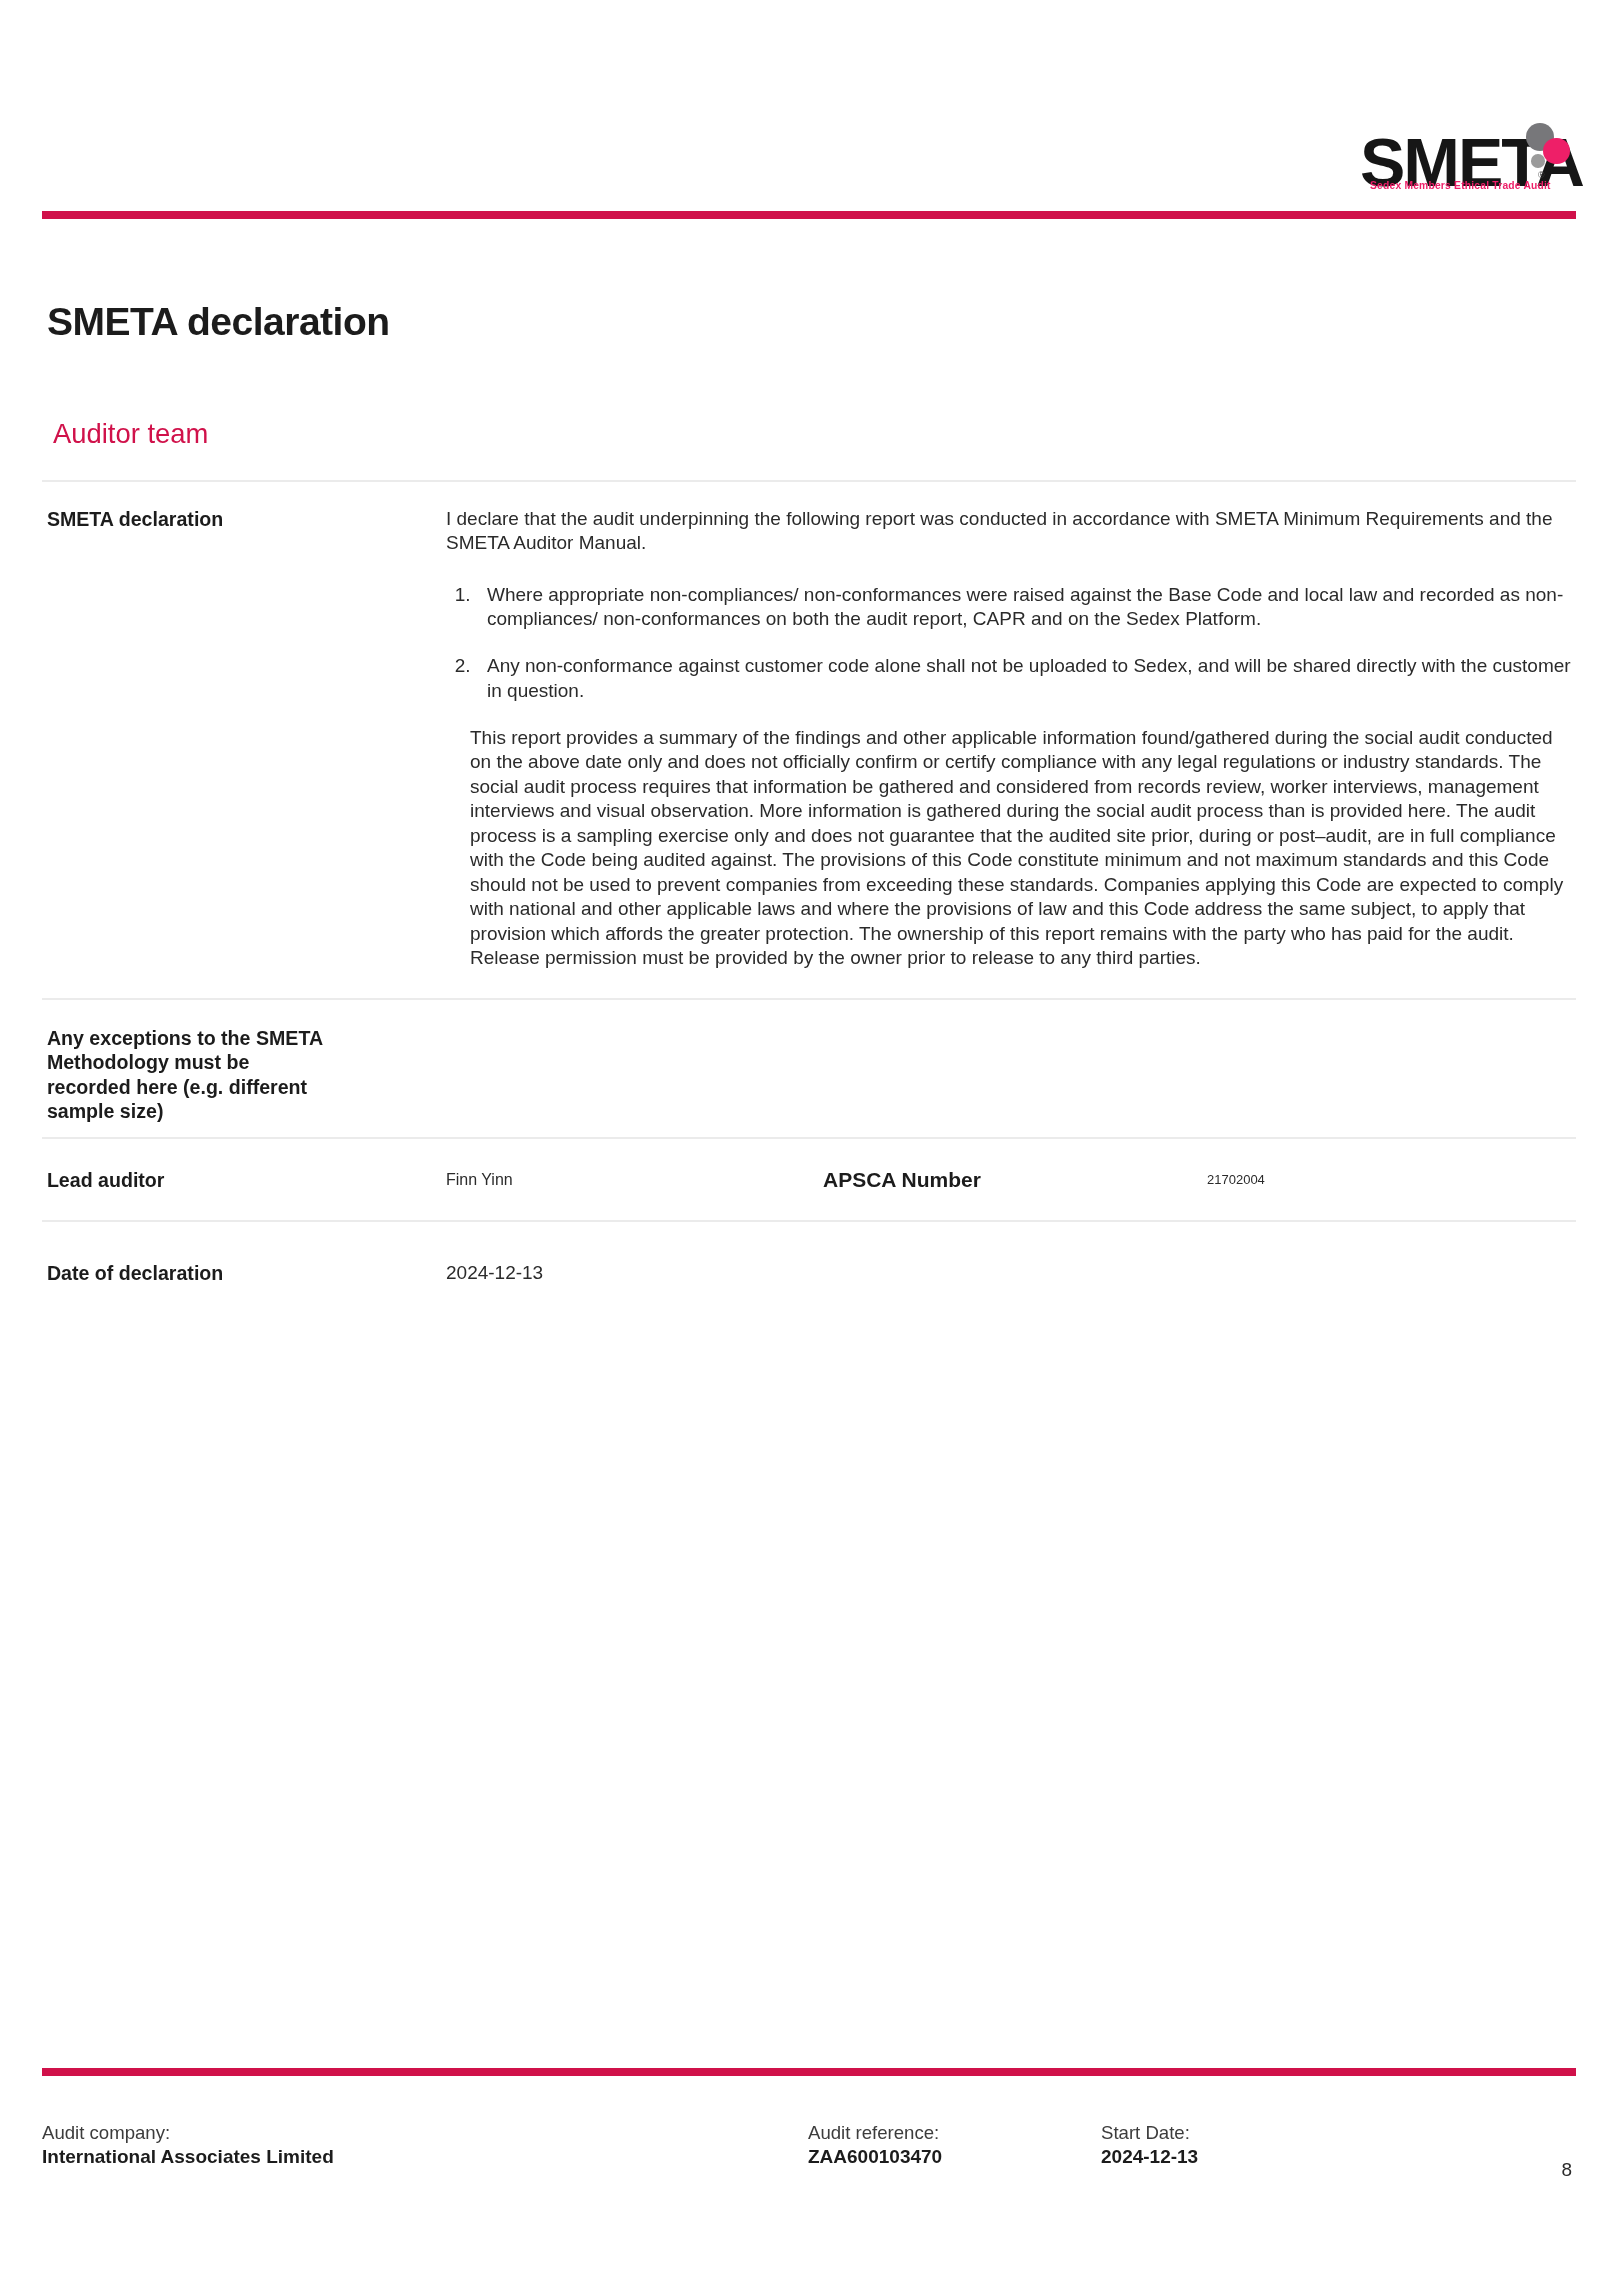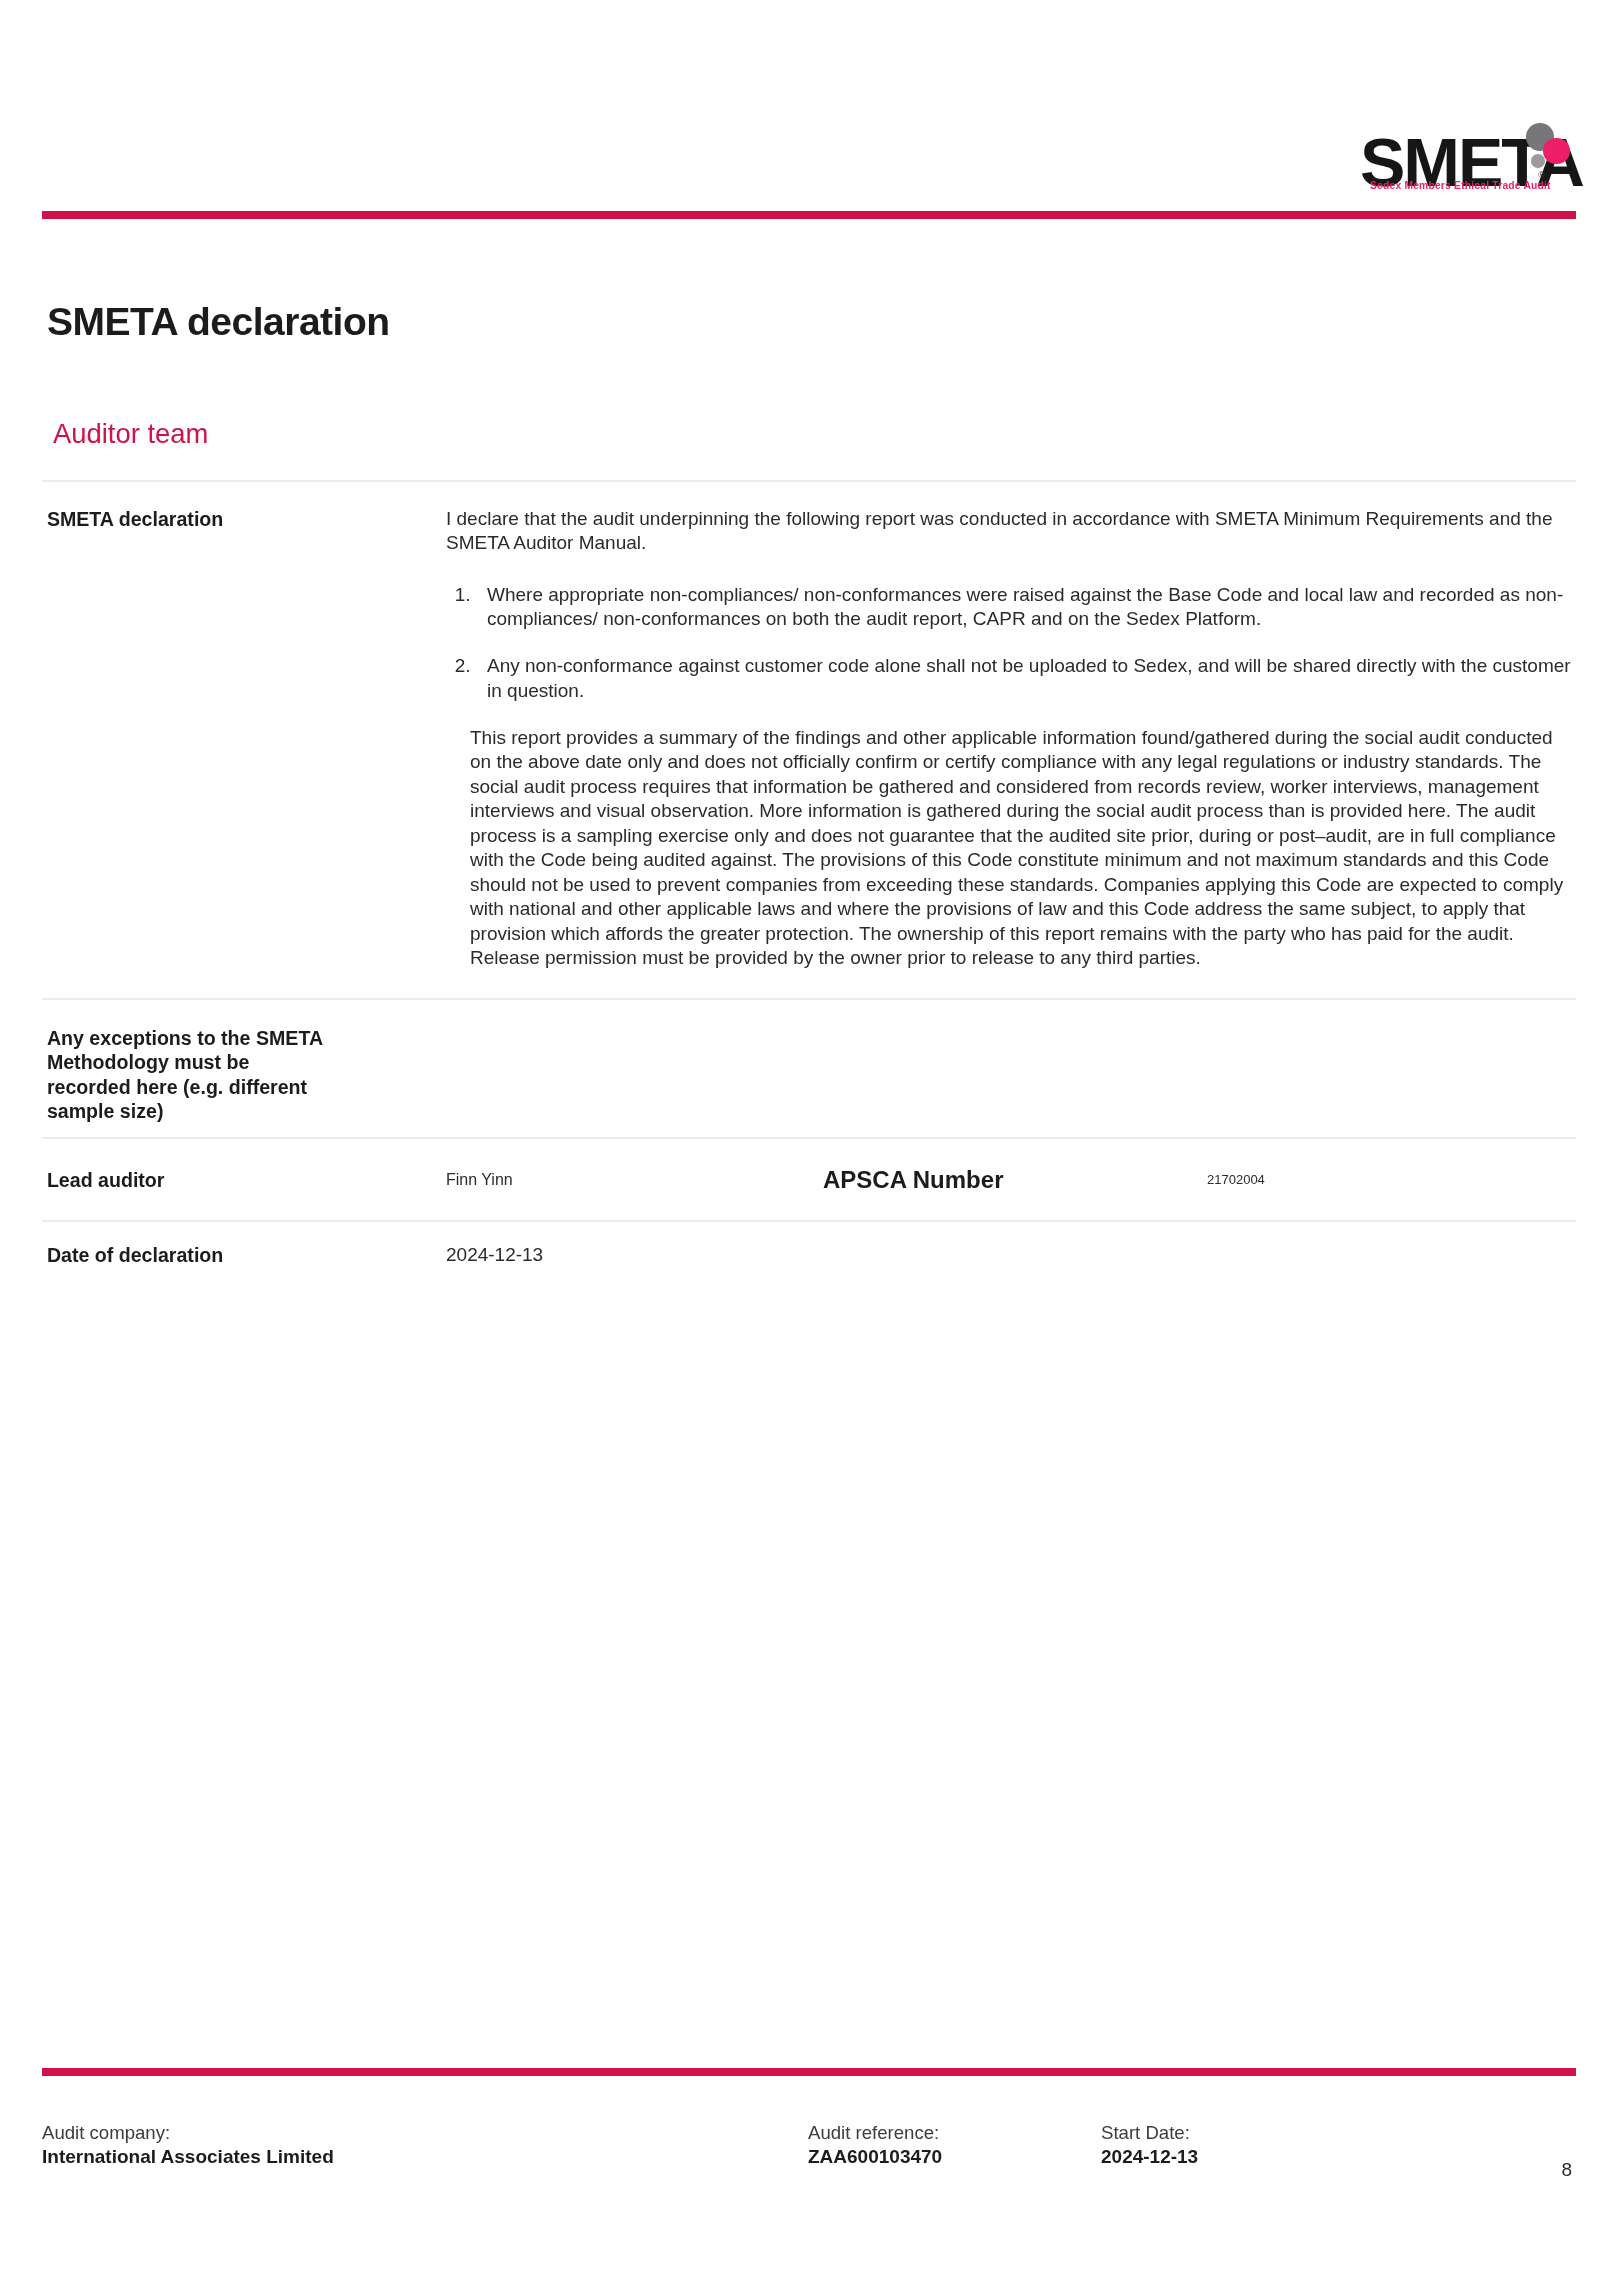--- a/index.html
+++ b/index.html
@@ -61,31 +61,31 @@
   .t-label{
     width:404px;flex:0 0 404px;
     padding:0 113px 0 4.9px;
     font-size:19.6px;font-weight:700;color:var(--ink);line-height:24.5px;
   }
   .t-value{flex:1;font-size:19px;line-height:24.5px;color:var(--body-ink);}
   .row-declaration{padding:24.5px 0 27.4px;}
   .row-exceptions{padding:25.5px 0 13.7px;}
   .row-lead{padding:29px 0 27.4px;}
   .row-additional{padding:25.5px 0 21.6px;}
-  .row-date{padding:21px 0 39px;}
+  .row-date{padding:39px 0 39px;}
 
   .intro-par{margin-bottom:27.4px;}
   .num-item{display:flex;margin-bottom:22.5px;}
   .num-item .num{flex:0 0 41px;padding-left:8.8px;}
   .num-item .itm-text{flex:1;}
   .body-par{margin-top:1px;margin-left:24px;}
 
   
   .cell-name{flex:0 0 377px;font-size:16px;line-height:24.5px;}
-  .cell-apsca-label{flex:0 0 384px;font-size:24px;font-weight:700;color:var(--ink);line-height:24.5px;}
+  .cell-apsca-label{flex:0 0 384px;font-size:21px;font-weight:700;color:var(--ink);line-height:24.5px;}
   .cell-apsca-value{flex:1;font-size:13px;line-height:24.5px;}
 
   
   .footer{position:absolute;left:42px;top:2122px;width:1534px;height:61px;}
   .f-block{position:absolute;top:0;}
   .f-block .f-label{font-size:18.6px;color:#3C3C3C;margin-bottom:2px;}
   .f-block .f-value{font-size:19px;font-weight:700;color:var(--ink);}
   .f-company{left:0;}
   .f-reference{left:766px;}
   .f-startdate{left:1059px;}

